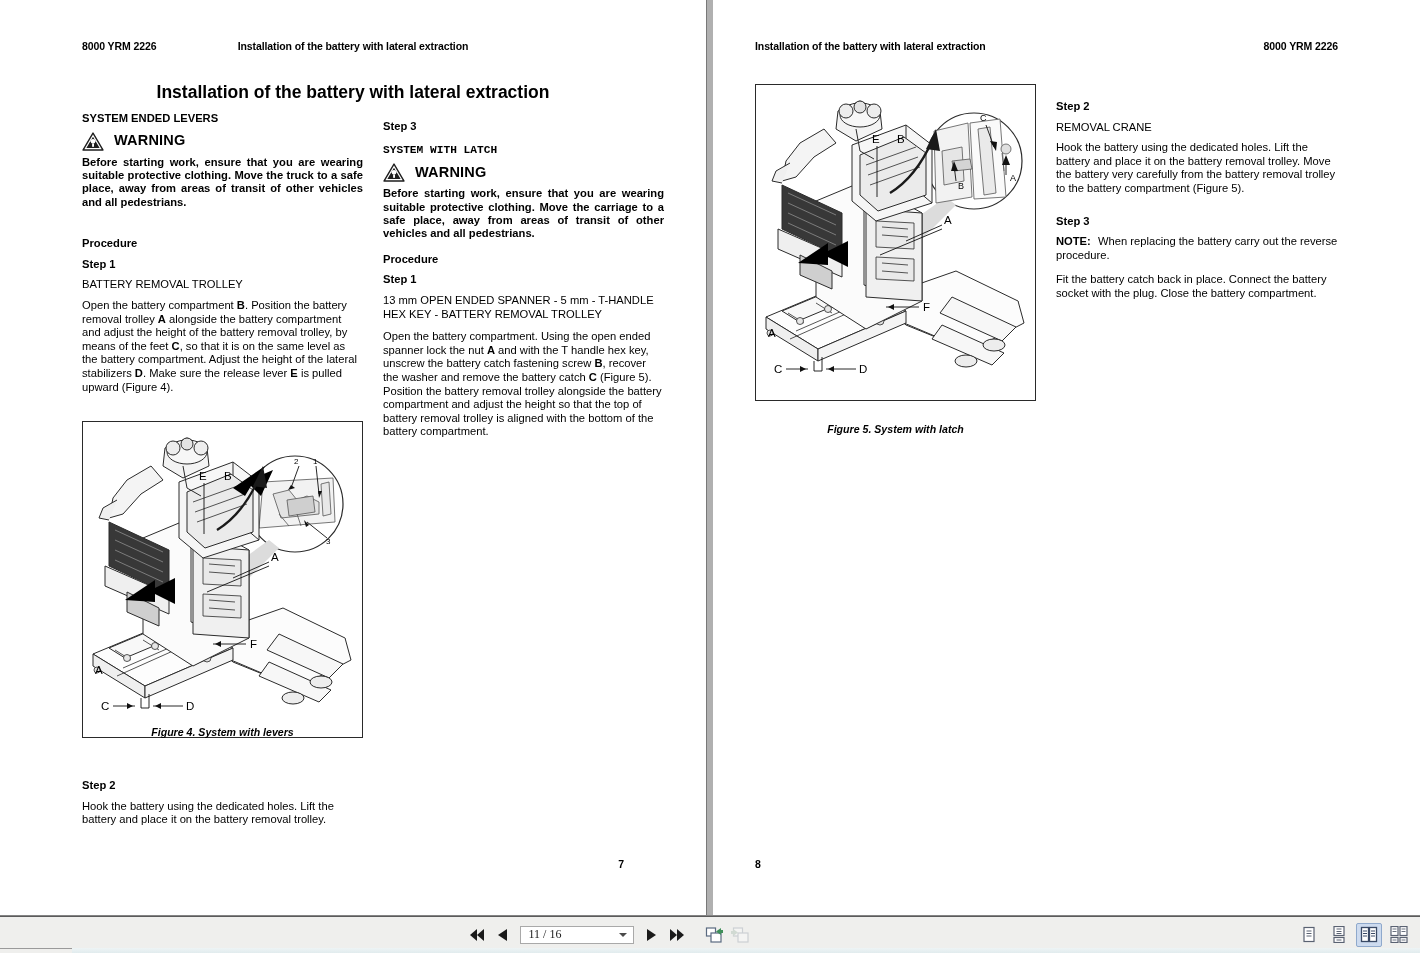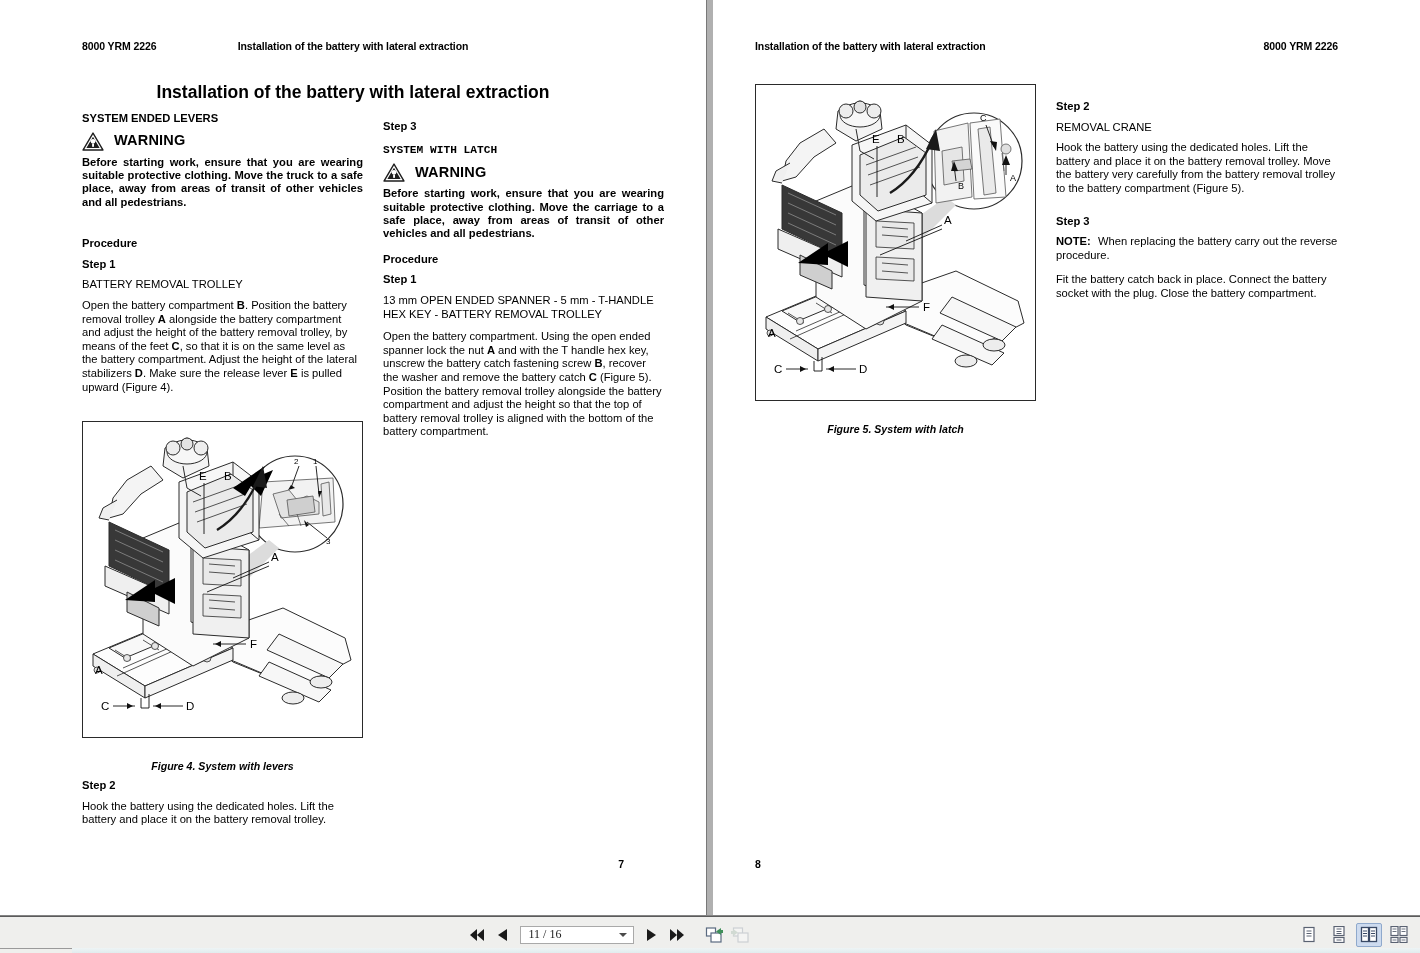--- a/index.html
+++ b/index.html
@@ -67,21 +67,21 @@
   
   .figbox {
     position:absolute; border:1.5px solid #2a2a2a; background:#fff;
     box-sizing:border-box;
   }
   .fig-left  { left:82px;  top:421px; width:281px; height:317px; }
   .fig-cap {
     position:absolute; text-align:center; font-size:10.6px;
     font-style:italic; font-weight:bold; color:#000; width:281px;
   }
-  .cap-left { left:82px; top:760px; }
+  .cap-left { left:82px; top:726px; }
 
   .pgnum {
     position:absolute; bottom:45px; font-size:10.5px; font-weight:bold; color:#000;
   }
   .pgnum-l { right:82px; }
 
   
   .toolbar {
     position:absolute; left:0; top:915px; width:1420px; height:38px;
     background:#efefed; border-top:1px solid #848484;

